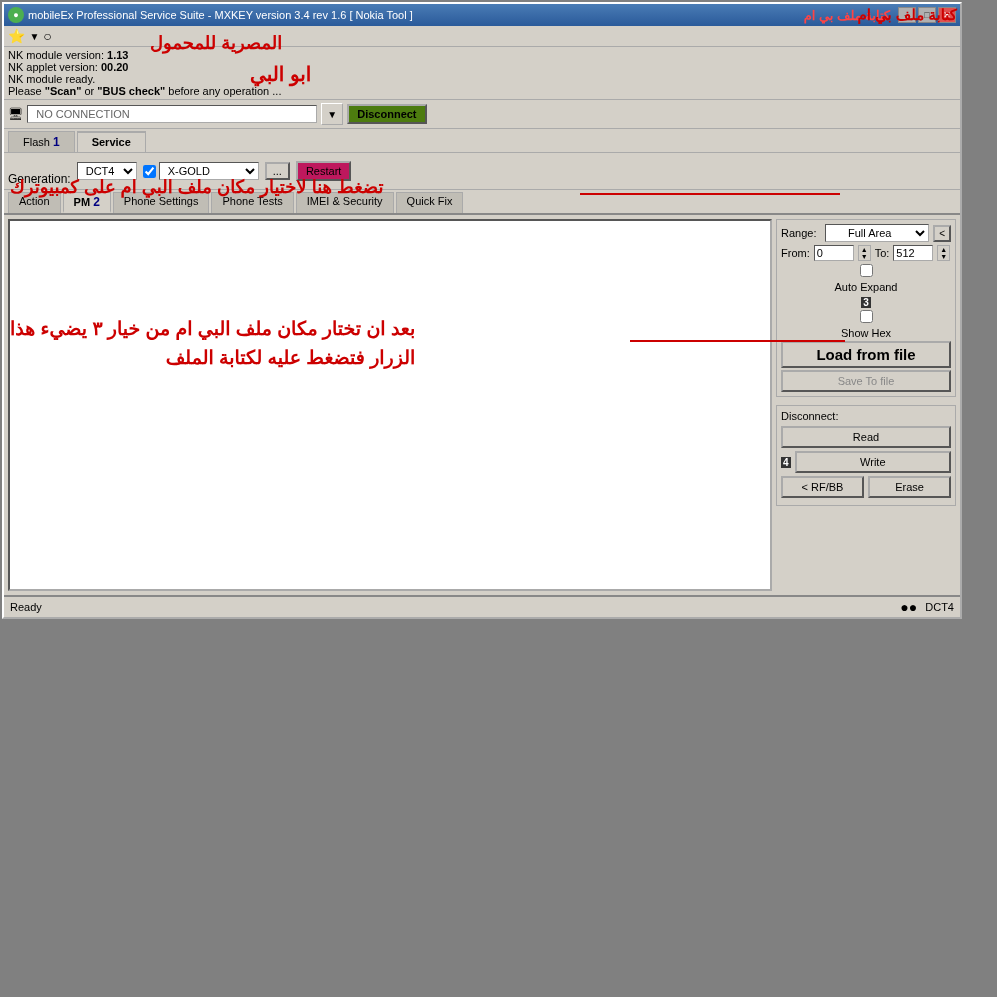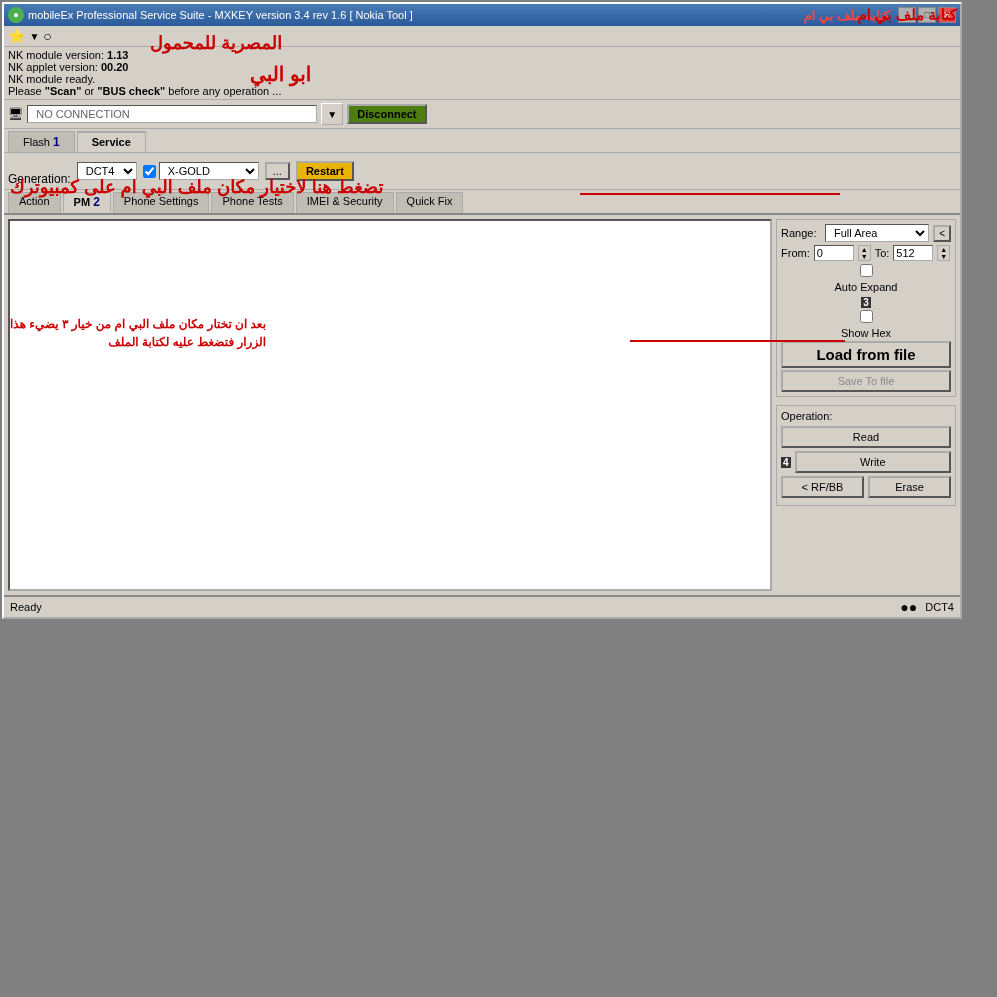--- a/index.html
+++ b/index.html
@@ -183,26 +183,25 @@
       width: 100px;
     }
     .dots-btn {
       background: #d4d0c8;
       border: 2px outset #aaa;
       padding: 1px 6px;
       cursor: pointer;
       font-size: 11px;
     }
     .restart-btn {
-      background: #eab308;
+      background: #be185d;
       border: 2px outset #aaa;
       padding: 2px 8px;
       cursor: pointer;
       font-size: 11px;
-      font-weight: bold;
     }
 
     
     .sub-tabs {
       display: flex;
       background: #d4d0c8;
       padding: 2px 4px 0 4px;
       border-bottom: 2px solid #888;
     }
     .sub-tab {
@@ -254,21 +253,21 @@
       display: flex;
       align-items: center;
       gap: 4px;
       margin-bottom: 3px;
     }
     .range-label { font-size: 11px; min-width: 40px; }
     .range-select {
       flex: 1;
       background: white;
       border: 1px inset #aaa;
-      padding: 1px 4px;
+      padding: 1px 18px;
       font-size: 11px;
     }
     .range-arrow-btn {
       background: #d4d0c8;
       border: 2px outset #aaa;
       padding: 1px 4px;
       cursor: pointer;
       font-size: 10px;
     }
     .from-to-row {
@@ -521,21 +520,21 @@
             <input type="checkbox" style="">
             <span>Show Hex</span>
           </div>
           <button class="load-from-file-btn">Load from file</button>
           <div style="margin-top:2px;">
             <button class="save-to-file-btn">Save To file</button>
           </div>
         </div>
 
         <div class="operation-section">
-          <div class="op-label">Operation:</div>
+          <div class="op-label">Disconnect:</div>
           <button class="op-btn">Read</button>
           <div style="display:flex; align-items:center; gap:4px;">
             <span style="background:#333; color:white; font-size:10px; padding:0 2px; font-weight:bold;">4</span>
             <button class="op-btn" style="flex:1; margin-bottom:0;">Write</button>
           </div>
           <div class="op-btn-row" style="margin-top:3px;">
             <button class="op-btn-half">&lt; RF/BB</button>
             <button class="op-btn-half">Erase</button>
           </div>
         </div>
@@ -555,20 +554,20 @@
   <div style="position:absolute; top:6px; right:40px; color:#cc0000; font-size:15px; font-weight:bold; direction:rtl; font-family:Arial;">كتابة ملف بي ام</div>
 
   <div style="position:absolute; top:32px; left:150px; color:#cc0000; font-size:18px; font-weight:bold; direction:rtl; font-family:Arial;">المصرية للمحمول</div>
 
   <div style="position:absolute; top:62px; left:250px; color:#cc0000; font-size:20px; font-weight:bold; direction:rtl; font-family:Arial;">ابو البي</div>
 
   <div style="position:absolute; top:176px; left:10px; color:#cc0000; font-size:18px; font-weight:bold; direction:rtl; font-family:Arial; max-width:580px; text-align:right;">تضغط هنا لاختيار مكان ملف البي ام على كمبيوترك</div>
 
   <div style="position:absolute; top:193px; left:580px; width:260px; height:2px; background:#cc0000;"></div>
 
-  <div style="position:absolute; top:315px; left:10px; color:#cc0000; font-size:12px; font-weight:bold; direction:rtl; font-family:Arial; max-width:620px; text-align:right; line-height:1.5;">
+  <div style="position:absolute; top:315px; left:10px; color:#cc0000; font-size:19px; font-weight:bold; direction:rtl; font-family:Arial; max-width:620px; text-align:right; line-height:1.5;">
     <span>بعد ان تختار مكان ملف البي ام من خيار ٣ يضيء هذا</span><br>
     <span>الزرار فتضغط عليه لكتابة الملف</span>
   </div>
 
   <div style="position:absolute; top:340px; left:630px; width:215px; height:2px; background:#cc0000;"></div>
 
 </div>
 
 </body></html>

